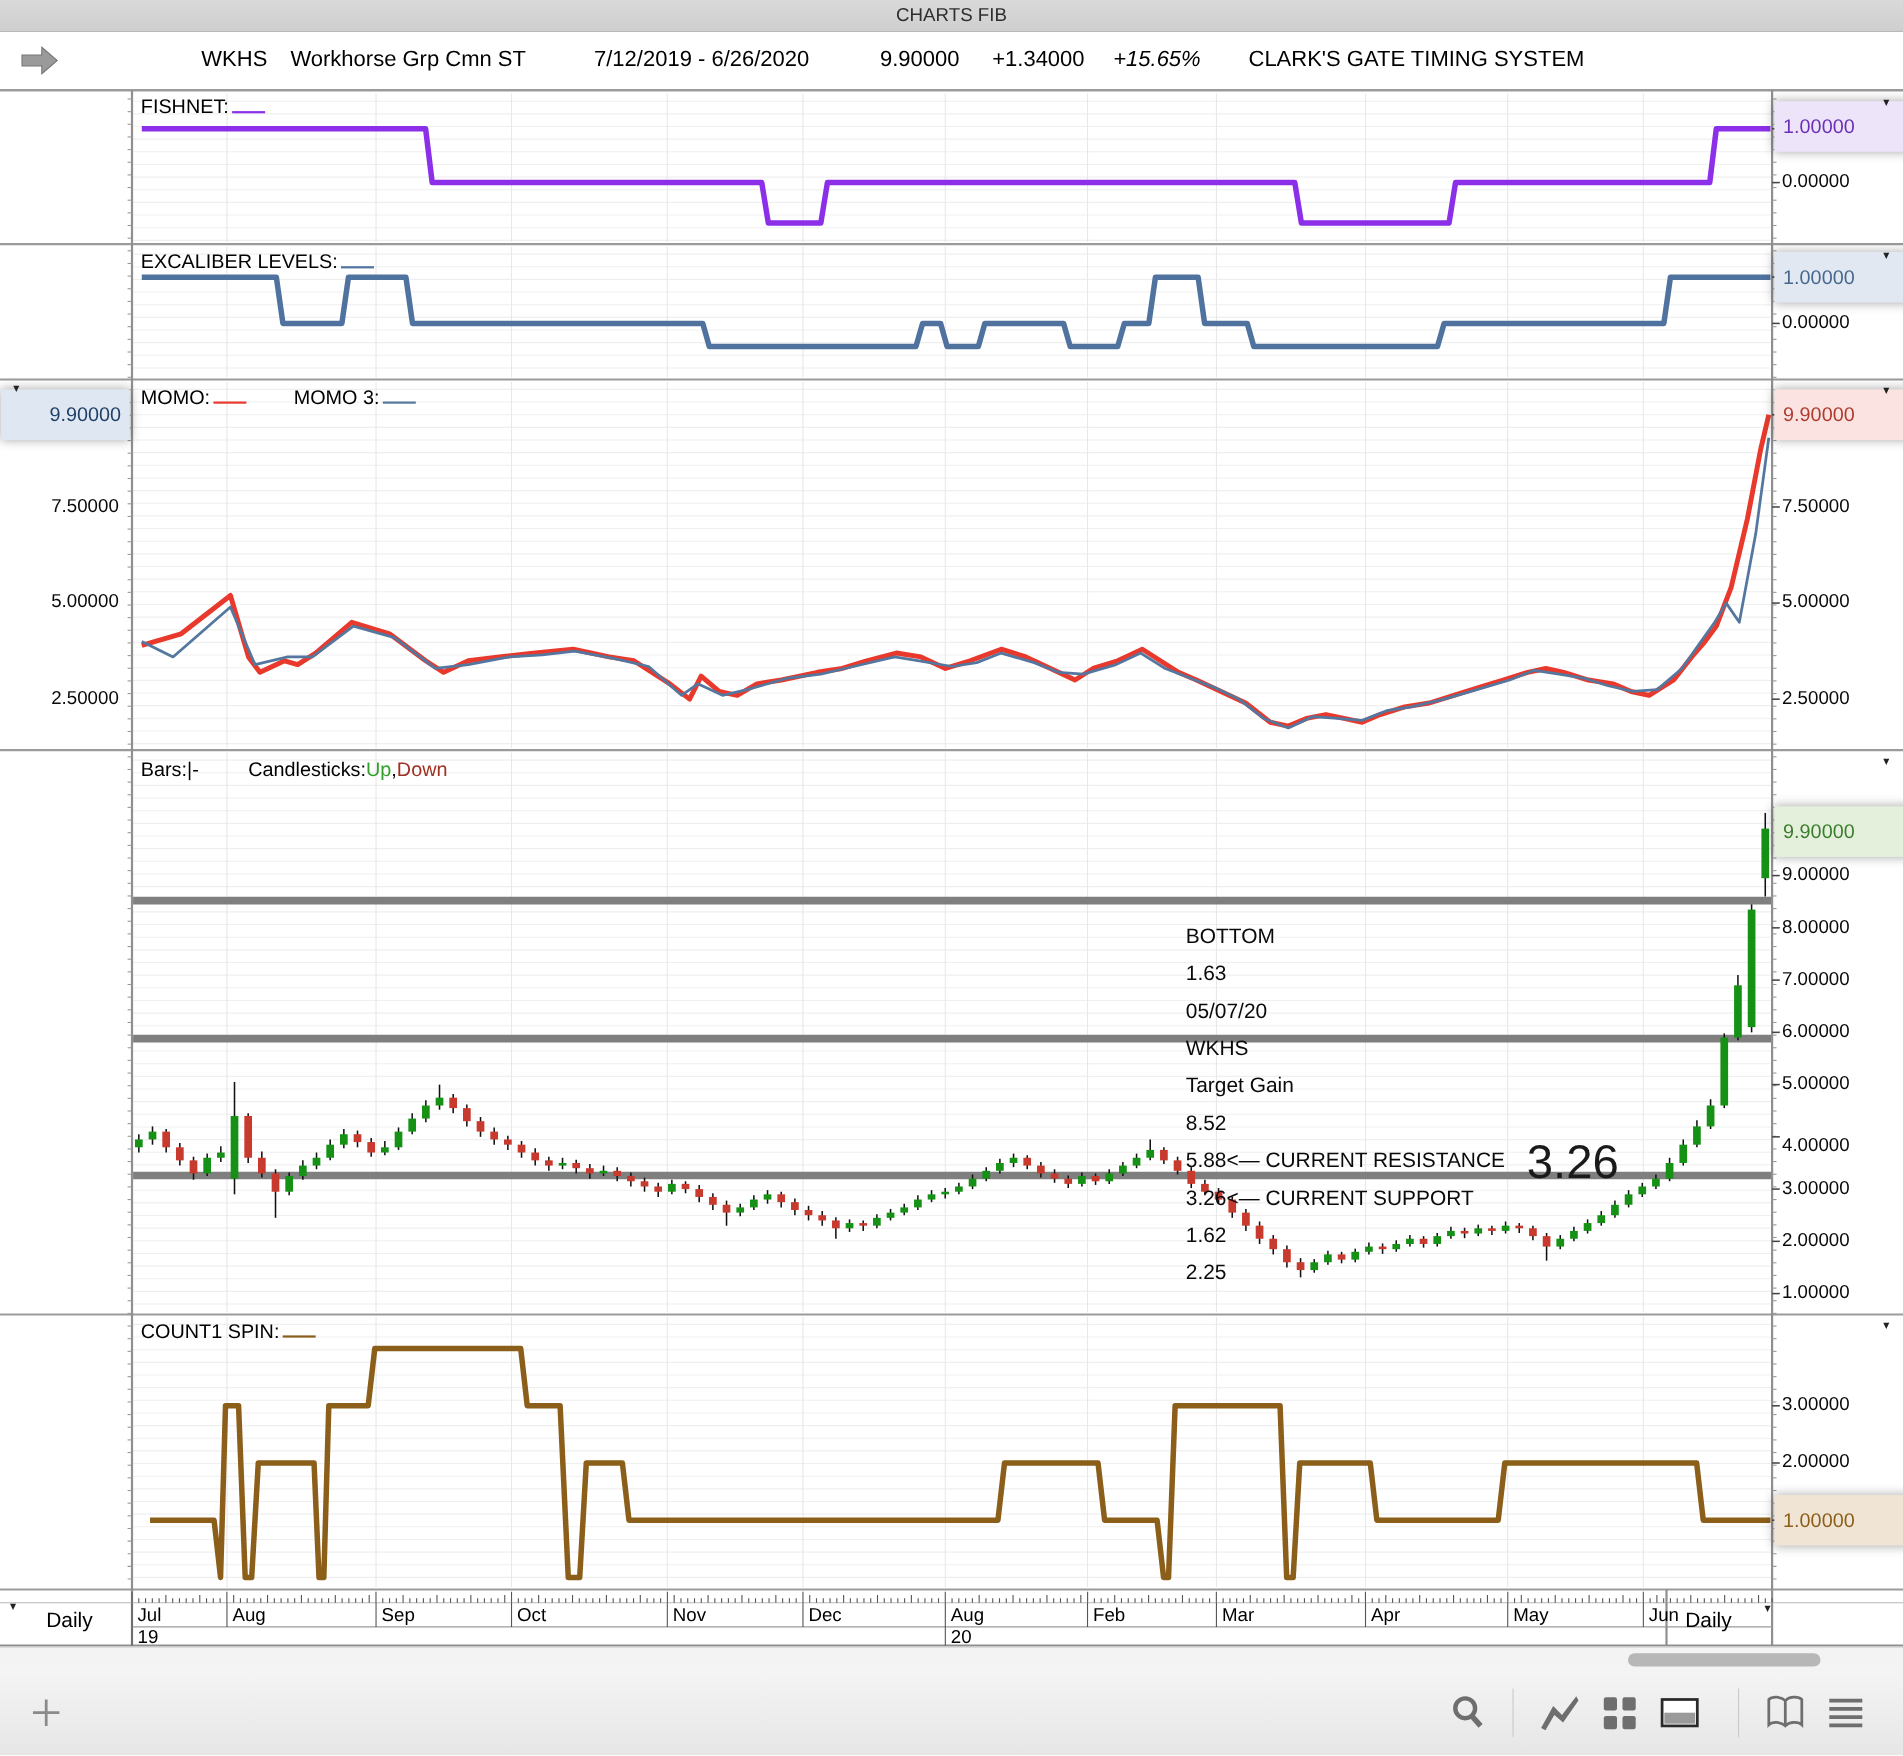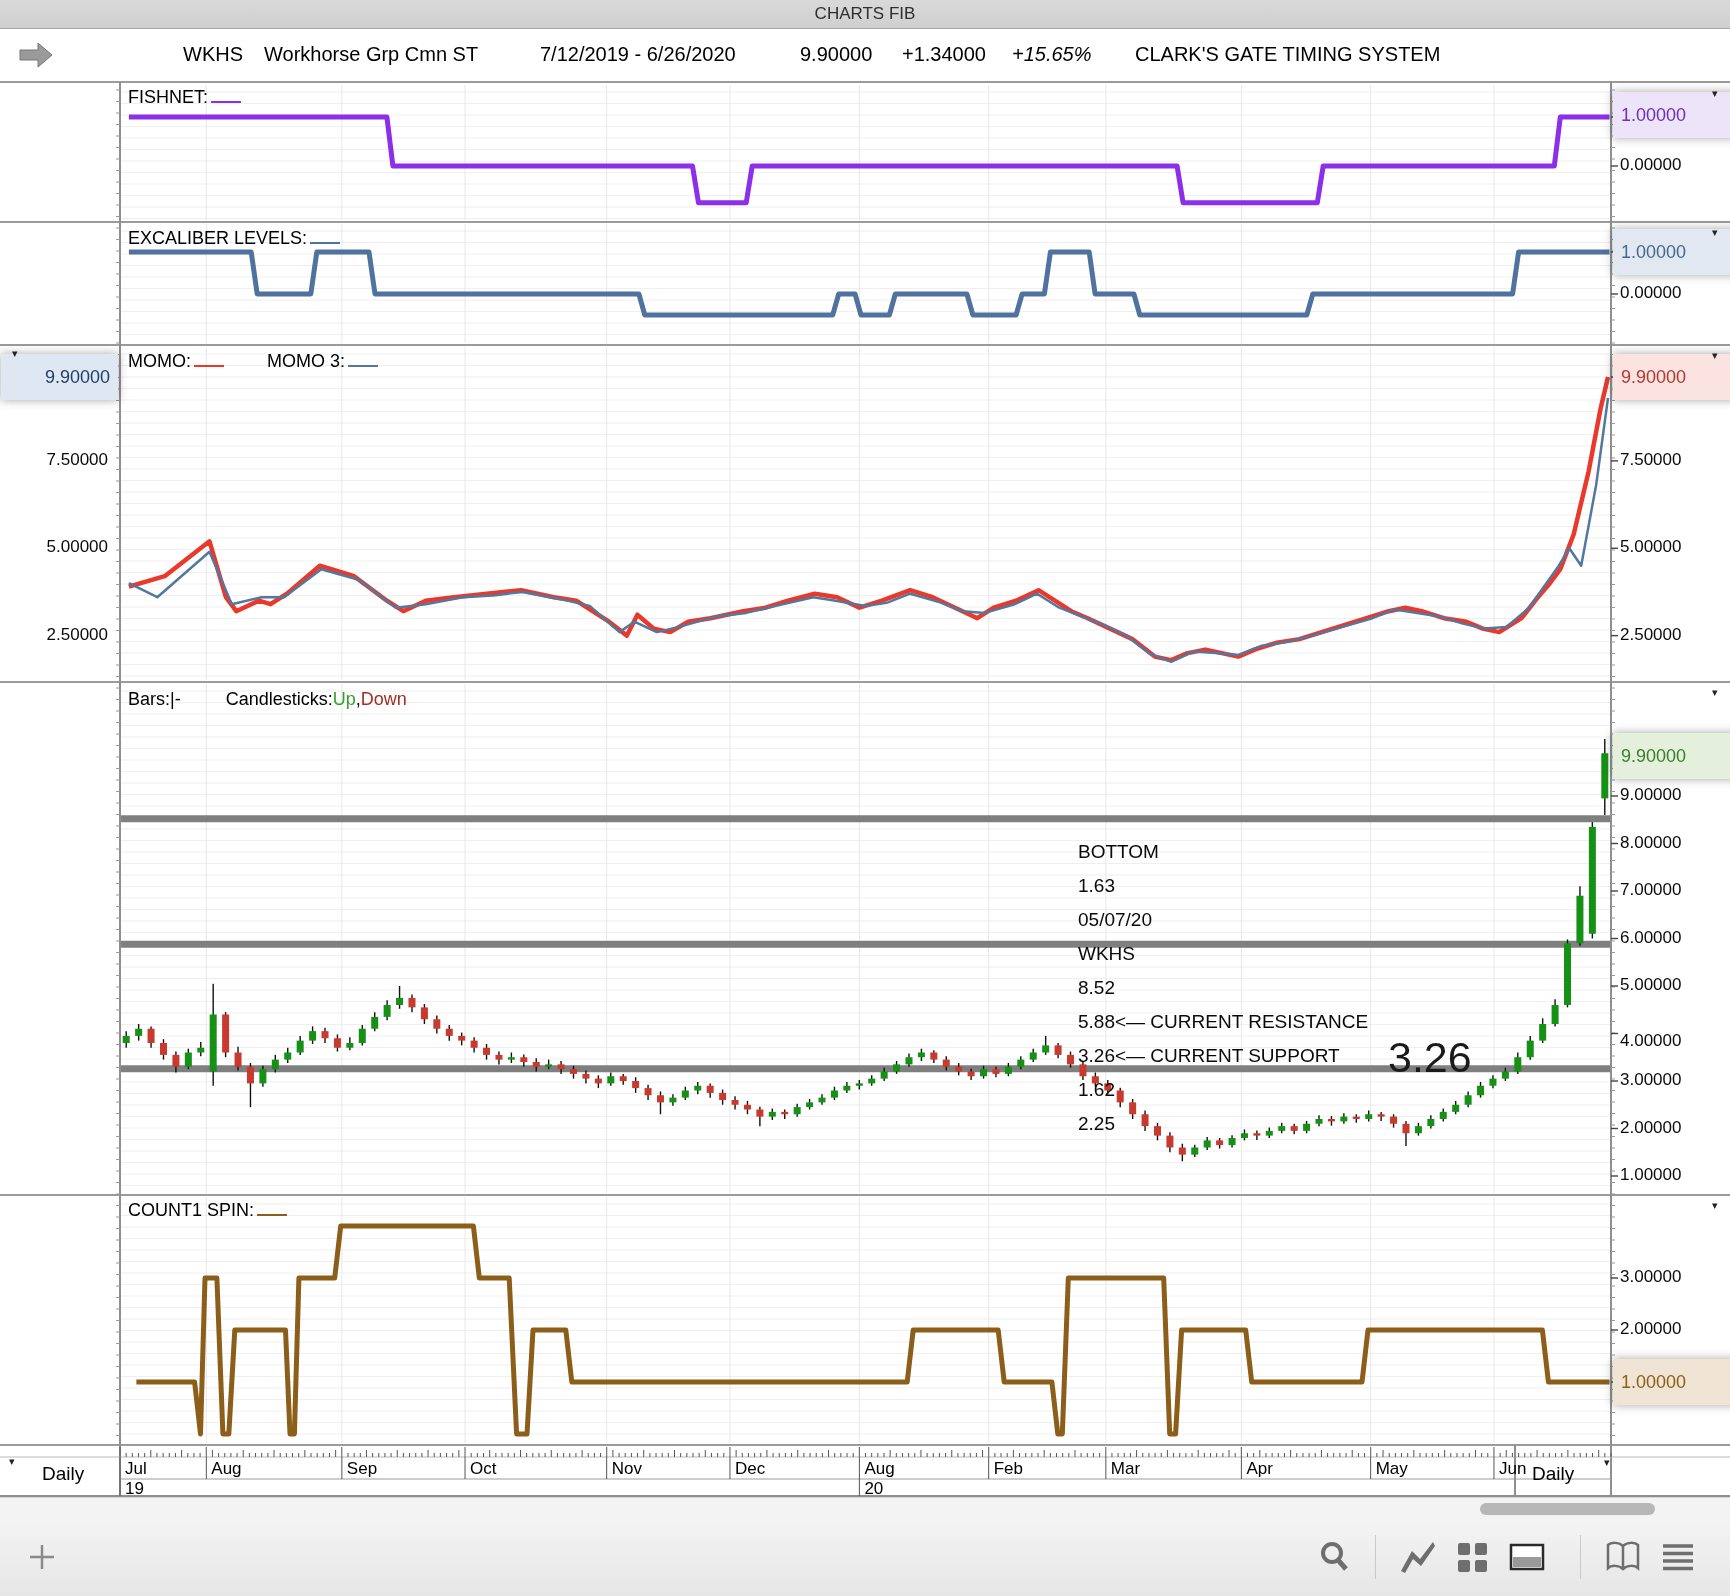--- a/index.html
+++ b/index.html
@@ -1019,20 +1019,21 @@
   </div>
   <div class="abs txt plabel" style="left:128px;top:1200px;">
     <span>COUNT1 SPIN:</span><span class="swatch" style="border-color:#8B5E1A;"></span>
   </div>
 
   <div class="ann" id="annbox">
       <div>BOTTOM</div>
       <div>1.63</div>
       <div>05/07/20</div>
       <div>WKHS</div>
+      <div>Target Gain</div>
       <div>8.52</div>
       <div>5.88&lt;—   CURRENT RESISTANCE</div>
       <div>3.26&lt;—   CURRENT SUPPORT</div>
       <div>1.62</div>
       <div>2.25</div>
     </div>
   <div class="bigprice">3.26</div>
 
   <span class="tri" style="left:9px;top:1456px;">▾</span>
   <span class="daily" style="left:42px;">Daily</span>

